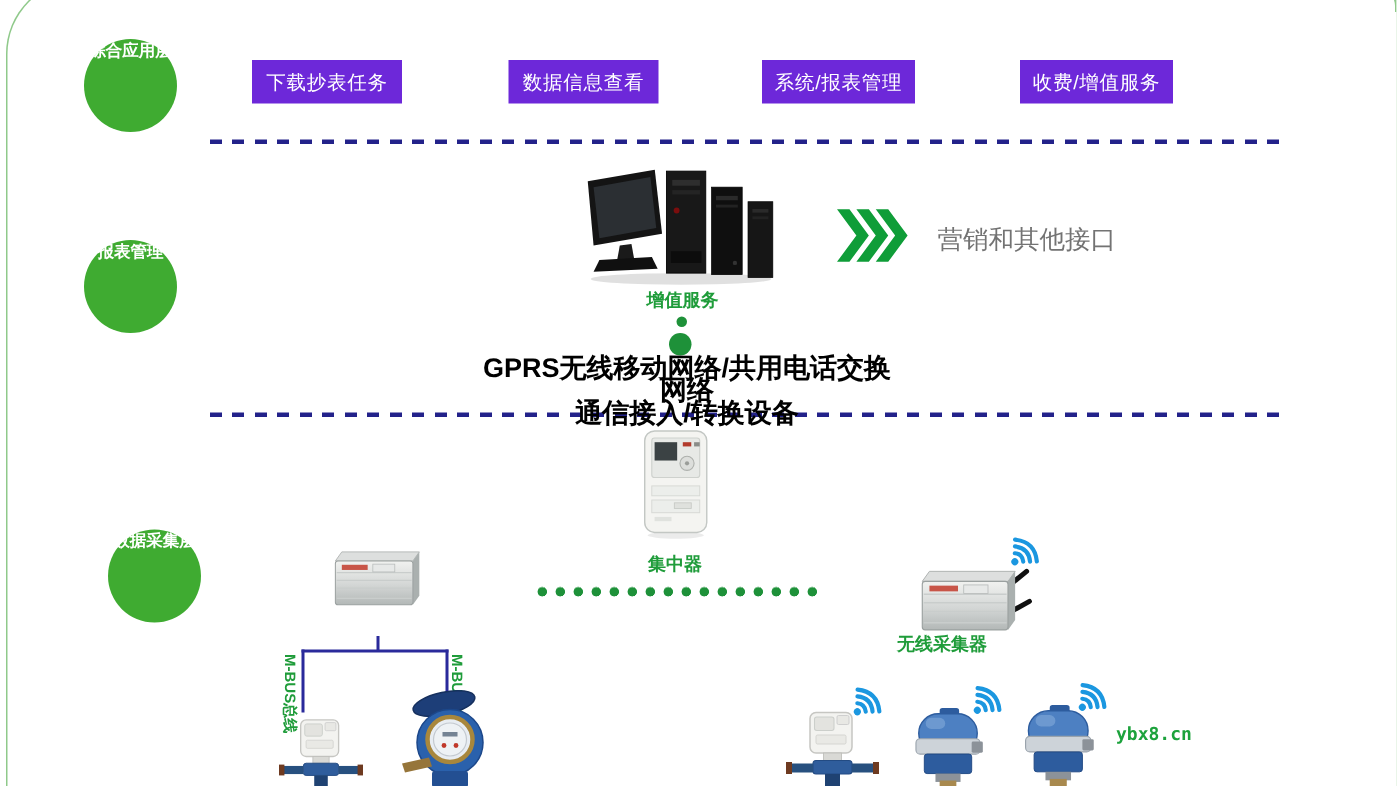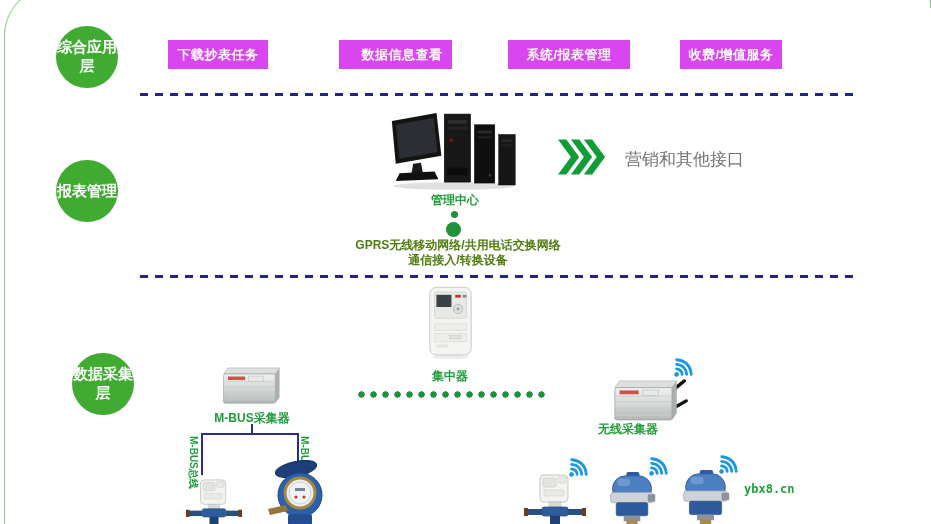--- a/index.html
+++ b/index.html
@@ -7,37 +7,37 @@
          font-family:"Liberation Sans","DejaVu Sans",sans-serif;}
   
   .frame-left{position:absolute;left:4px;top:-14px;width:1600px;height:1600px;
               border-left:1px solid #8fc98a;border-top:1px solid #8fc98a;
               border-top-left-radius:50px;pointer-events:none;}
   .frame-tr{position:absolute;left:914px;top:-10px;width:16px;height:16px;
             border-top:2px solid #8fc98a;border-right:2px solid #8fc98a;
             border-top-right-radius:14px;pointer-events:none;}
   
   .layer-circle{position:absolute;width:62px;height:62px;border-radius:50%;
-                background:#3fab31;color:#fff;display:flex;align-items:center;
-                justify-content:center;font-size:15px;font-weight:bold;text-align:center;}
-  
-  .app-btn{position:absolute;height:29px;background:#d946ef;color:#fff;
+                background:#3fab31;color:#fff;display:flex;
+                justify-content:center;font-size:11px;font-weight:bold;text-align:center;}
+  
+  .app-btn{position:absolute;height:29px;background:#6d28d9;color:#fff;
            display:flex;align-items:center;justify-content:center;
-           font-size:13px;font-weight:700;letter-spacing:0.5px;}
+           font-size:13px;font-weight:400;letter-spacing:0.5px;}
   
   .dash-line{position:absolute;height:3px;
              background:repeating-linear-gradient(90deg,#23228a 0 8px,transparent 8px 15px);}
   
   .dot-line{position:absolute;width:192px;height:7px;
             background-image:radial-gradient(circle at 3.5px 3.5px,#1e9139 3px,transparent 3.3px);
             background-size:12px 7px;background-repeat:repeat-x;}
   .green-label{position:absolute;color:#1f9c3a;font-weight:bold;font-size:12px;text-align:center;}
   .green-text{position:absolute;color:#737373;font-weight:400;font-size:17px;}
   .net-text{position:absolute;left:320px;top:238px;width:276px;text-align:center;
-            color:#4d7c0f;font-weight:600;font-size:12px;line-height:15px;}
+            color:#000000;font-weight:600;font-size:18px;line-height:15px;}
   .gdot{position:absolute;border-radius:50%;background:#1e9139;}
   
   .bracket{position:absolute;background:#2a2a9b;}
   .vlabel{position:absolute;color:#1f9c3a;font-weight:bold;font-size:10px;white-space:nowrap;
           transform:rotate(90deg);transform-origin:top left;}
   .watermark{position:absolute;left:744px;top:482px;color:#1ca23c;font-weight:bold;
              font-size:12px;font-family:"DejaVu Sans Mono",monospace;}
   .dev{position:absolute;}
   svg{display:block;}
 </style>
@@ -172,37 +172,37 @@
   <div class="layer-circle" style="left:56px;top:160px;">
     <span>报表管理</span>
   </div>
   <div class="layer-circle" style="left:56px;top:353px;margin-left:16px;">
     <span>数据采集层</span>
   </div>
 
   <div class="app-btn" style="left:168px;top:40px;width:100px;">
     <span>下载抄表任务</span>
   </div>
-  <div class="app-btn" style="left:339px;top:40px;width:100px;padding-left:13px;">
+  <div class="app-btn" style="left:339px;top:40px;width:100px;">
     <span>数据信息查看</span>
   </div>
-  <div class="app-btn" style="left:508px;top:40px;width:122px;">
+  <div class="app-btn" style="left:508px;top:40px;width:102px;">
     <span>系统/报表管理</span>
   </div>
   <div class="app-btn" style="left:680px;top:40px;width:102px;">
     <span>收费/增值服务</span>
   </div>
 
   <div class="dash-line" style="left:140px;top:93px;width:716px;"></div>
   <div class="dash-line" style="left:140px;top:275px;width:716px;"></div>
 
   <svg class="dev" style="left:386px;top:111px;" width="136" height="80">
       <use href="#sym-computer"></use>
     </svg>
-  <div class="green-label" style="left:395px;top:192px;width:120px;">管理中心</div>
+  <div class="green-label" style="left:395px;top:192px;width:120px;">增值服务</div>
 
   <svg class="dev" style="left:558px;top:139px;" width="48" height="36">
       <use href="#sym-chevrons"></use>
     </svg>
   <div class="green-text" style="left:625px;top:148px;">营销和其他接口</div>
 
   <div class="gdot" style="left:451px;top:211px;width:7px;height:7px;"></div>
   <div class="gdot" style="left:446px;top:222px;width:15px;height:15px;"></div>
   <div class="net-text">
     <div>GPRS无线移动网络/共用电话交换网络</div>
@@ -212,21 +212,20 @@
   <svg class="dev" style="left:427px;top:286px;" width="47" height="74">
       <use href="#sym-concentrator"></use>
     </svg>
   <div class="green-label" style="left:400px;top:368px;width:100px;">集中器</div>
 
   <div class="dot-line" style="left:358px;top:391px;"></div>
 
   <svg class="dev" style="left:221px;top:364px;" width="62" height="44">
       <use href="#sym-silverbox"></use>
     </svg>
-  <div class="green-label" style="left:192px;top:410px;width:120px;">M-BUS采集器</div>
 
   <div class="bracket" style="left:251px;top:424px;width:2px;height:10px;"></div>
   <div class="bracket" style="left:201px;top:433px;width:98px;height:2px;"></div>
   <div class="bracket" style="left:201px;top:433px;width:2px;height:42px;"></div>
   <div class="bracket" style="left:297px;top:433px;width:2px;height:42px;"></div>
   <div class="vlabel" style="left:200px;top:436px;">M-BUS总线</div>
   <div class="vlabel" style="left:311px;top:436px;">M-BUS总线</div>
 
   <svg class="dev" style="left:186px;top:479px;" width="56" height="47">
       <use href="#sym-meter-white"></use>

